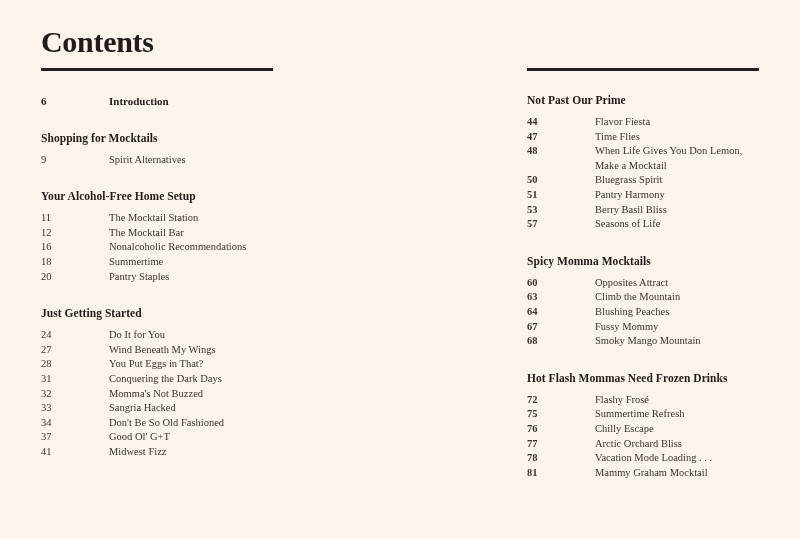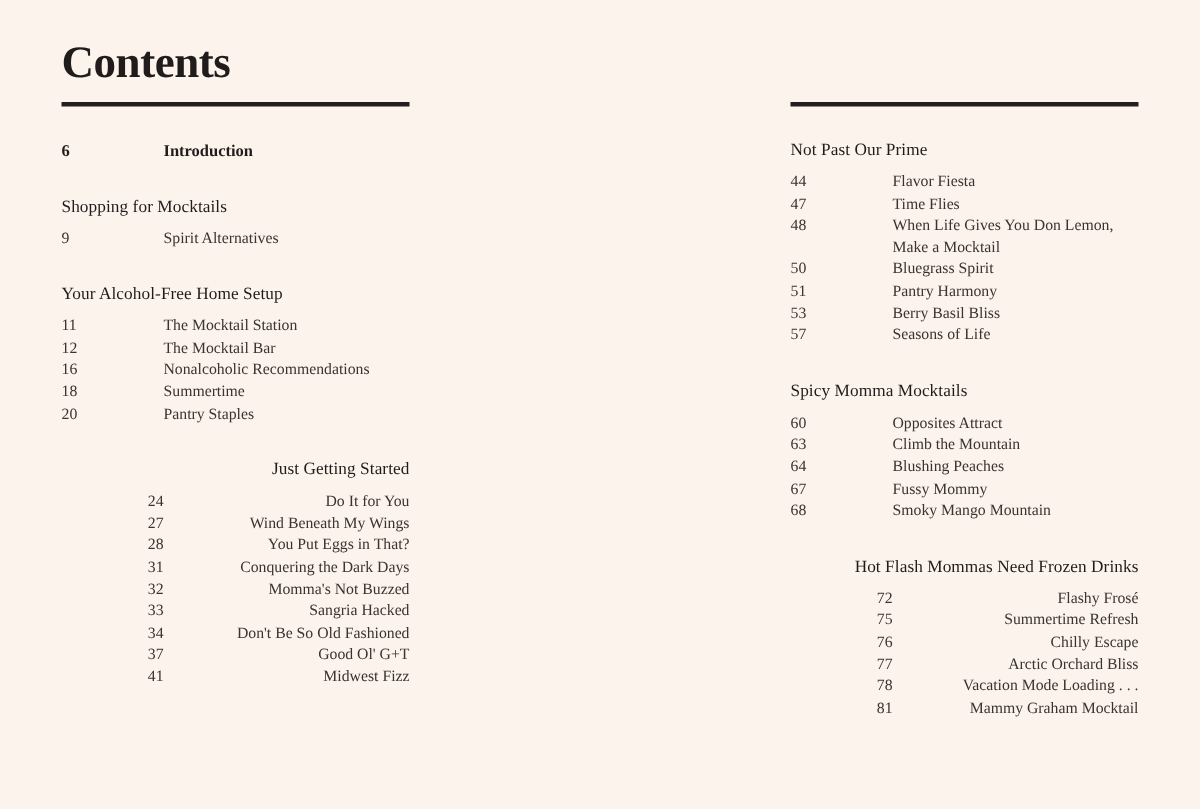--- a/index.html
+++ b/index.html
@@ -45,25 +45,25 @@
 
   .rule {
     height: 3px;
     background: #231f20;
     width: 100%;
     margin-bottom: 23px;
   }
 
   
   .section { margin-bottom: 23px; }
-  .section:last-child { margin-bottom: 0; text-align: right; }
+  .section:last-child { margin-bottom: 0; }
 
   .section-title {
     font-size: 11.5px;
-    font-weight: normal;
+    font-weight: bold;
     color: #201c1b;
     letter-spacing: 0.05px;
     margin-bottom: 9px;
     white-space: nowrap;
   }
 
   .entries { }
 
   .entry {
     display: flex;
@@ -72,21 +72,21 @@
     line-height: 14.6px;
     color: #3a3330;
   }
 
   .entry-page {
     width: 68px;
     flex: 0 0 68px;
     color: #3a3330;
     font-size: 10.5px;
   }
-  .col-right .entry-page { width: 68px; flex: 0 0 68px; }
+  .col-right .entry-page { width: 68px; flex: 0 0 68px; font-weight: bold; }
 
   .entry-title {
     flex: 1 1 auto;
     color: #3a3330;
   }
 
   .entry.bold .entry-page,
   .entry.bold .entry-title {
     font-weight: bold;
     color: #201c1b;

